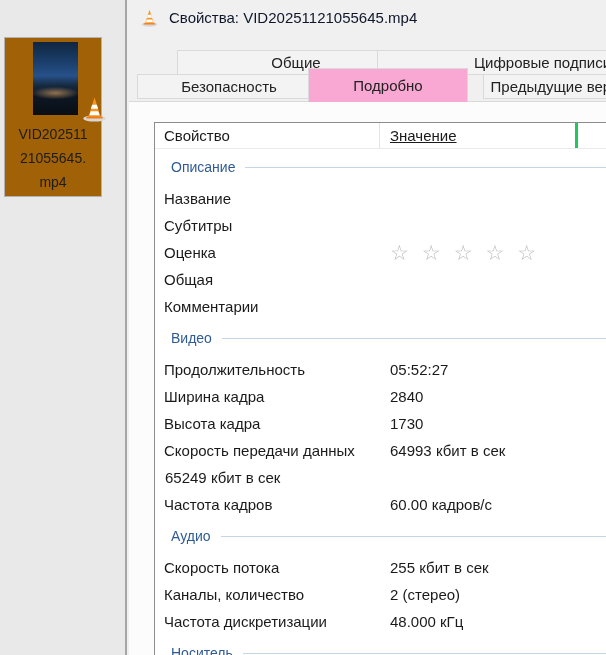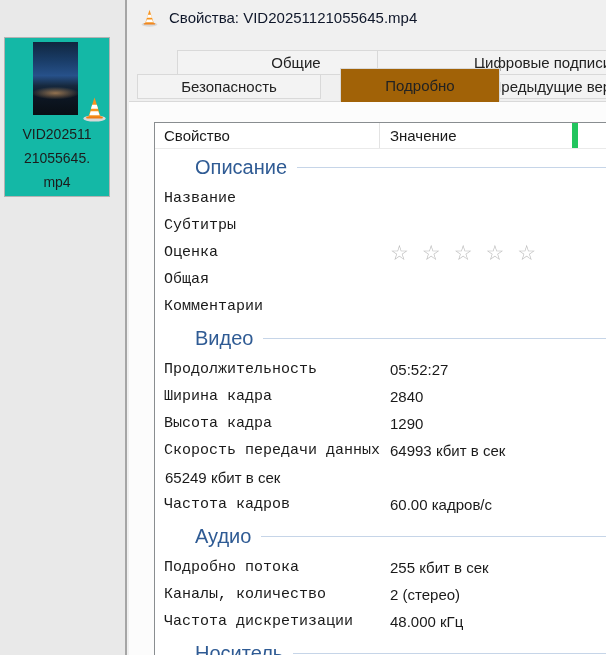--- a/index.html
+++ b/index.html
@@ -6,22 +6,22 @@
   html,body { width:606px; height:655px; }
   body {
     position:relative; overflow:hidden;
     background:#e9e9e9;
     font-family:"Liberation Sans", sans-serif;
     -webkit-font-smoothing:antialiased;
   }
 
   
   .file-tile {
-    position:absolute; left:4px; top:37px; width:106px; height:160px;
-    background:#14b8a6; border:1px solid #b3b3b3;
+    position:absolute; left:4px; top:37px; width:98px; height:160px;
+    background:#a16207; border:1px solid #b3b3b3;
   }
   .thumb {
     position:absolute; left:28px; top:4px; width:45px; height:73px;
     background:
       radial-gradient(ellipse 34px 9px at 50% 70%, rgba(255,185,110,.55), rgba(255,185,110,0) 70%),
       linear-gradient(180deg,#10263f 0%, #1b3f6c 28%, #27518a 46%, #16293e 60%, #0d1724 74%, #090e14 100%);
   }
   .cone-overlay { position:absolute; left:48px; top:52px; width:27px; height:29px; }
   .file-name {
     position:absolute; left:0; right:0; top:84px;
@@ -44,46 +44,46 @@
   .tab {
     position:absolute; background:#f3f3f3; border:1px solid #d9d9d9;
     display:flex; align-items:center; justify-content:center;
     font-size:15px; color:#222; white-space:nowrap; overflow:hidden;
   }
   .tab-general   { left:10px;  top:50px; width:238px; height:25px;margin-left:40px; }
   .tab-digital   { left:250px; top:50px; width:331px; height:25px; }
   .tab-security  { left:10px;  top:74px; width:184px; height:25px; }
   .tab-previous  { left:356px; top:74px; width:160px; height:25px; }
   .tab-details   {
-    left:213px; top:68px; width:160px; height:34px;
-    background:#a16207; border-bottom:none; z-index:3;
+    left:181px; top:68px; width:160px; height:34px;
+    background:#f9a8d4; border-bottom:none; z-index:3;
   }
 
   
   .tabpage {
     position:absolute; left:2px; right:-60px; top:101px; bottom:-10px;
     background:#fcfcfc; border-top:1px solid #d9d9d9;
   }
   .listview {
     position:absolute; left:25px; top:20px; width:520px; height:620px;
     background:#ffffff; border:1px solid #898d90; overflow:hidden;
   }
   .lv-header {
     height:26px; display:flex; align-items:center;
     border-bottom:1px solid #eaeaea; font-size:15px; color:#1a1a1a;
   }
   .lv-header .c1 { width:225px; padding-left:9px;  height:100%; display:flex; align-items:center; border-right:1px solid #e3e3e3; }
-  .lv-header .c2 { width:198px; padding-left:10px; height:100%; display:flex; align-items:center; border-right:6px solid #22c55e; }
+  .lv-header .c2 { width:198px; padding-left:10px; height:100%; display:flex; align-items:center; border-right:3px solid #22c55e;text-decoration:underline; }
 
   .lv-section { height:36px; display:flex; align-items:center; padding-left:16px; padding-right:6px; }
-  .sec-title  { color:#2f5b94; font-size:20px; white-space:nowrap;margin-left:24px; }
+  .sec-title  { color:#2f5b94; font-size:14px; white-space:nowrap; }
   .sec-line   { flex:1; height:1px; background:#c6d5e8; margin-left:10px; }
 
   .lv-row   { height:27px; display:flex; align-items:center; font-size:15px; color:#1a1a1a; }
-  .lv-label { width:225px; padding-left:9px; white-space:nowrap;font-family:Liberation Mono, monospace; }
+  .lv-label { width:225px; padding-left:9px; white-space:nowrap; }
   .lv-value { padding-left:10px; white-space:nowrap; }
   .lv-value.stars { display:flex; align-items:center; padding-left:10px; }
   .star { color:#bdbdbd; font-size:21px; line-height:1; margin-right:13px; }
 </style>
 </head>
 <body>
 
 <div class="file-tile">
   <div class="thumb">
     <svg class="cone-overlay" viewBox="0 0 24 24">
@@ -164,39 +164,39 @@
           <div class="lv-row">
             <span class="lv-label">Продолжительность</span>
             <span class="lv-value">05:52:27</span>
           </div>
           <div class="lv-row">
             <span class="lv-label">Ширина кадра</span>
             <span class="lv-value">2840</span>
           </div>
           <div class="lv-row">
             <span class="lv-label">Высота кадра</span>
-            <span class="lv-value">1290</span>
+            <span class="lv-value">1730</span>
           </div>
           <div class="lv-row">
             <span class="lv-label">Скорость передачи данных</span>
             <span class="lv-value">64993 кбит в сек</span>
           </div>
           <div class="lv-row">
             <span class="lv-value">65249 кбит в сек</span>
           </div>
           <div class="lv-row">
             <span class="lv-label">Частота кадров</span>
             <span class="lv-value">60.00 кадров/с</span>
           </div>
           <div class="lv-section">
             <span class="sec-title">Аудио</span>
             <span class="sec-line"></span>
           </div>
           <div class="lv-row">
-            <span class="lv-label">Подробно потока</span>
+            <span class="lv-label">Скорость потока</span>
             <span class="lv-value">255 кбит в сек</span>
           </div>
           <div class="lv-row">
             <span class="lv-label">Каналы, количество</span>
             <span class="lv-value">2 (стерео)</span>
           </div>
           <div class="lv-row">
             <span class="lv-label">Частота дискретизации</span>
             <span class="lv-value">48.000 кГц</span>
           </div>

